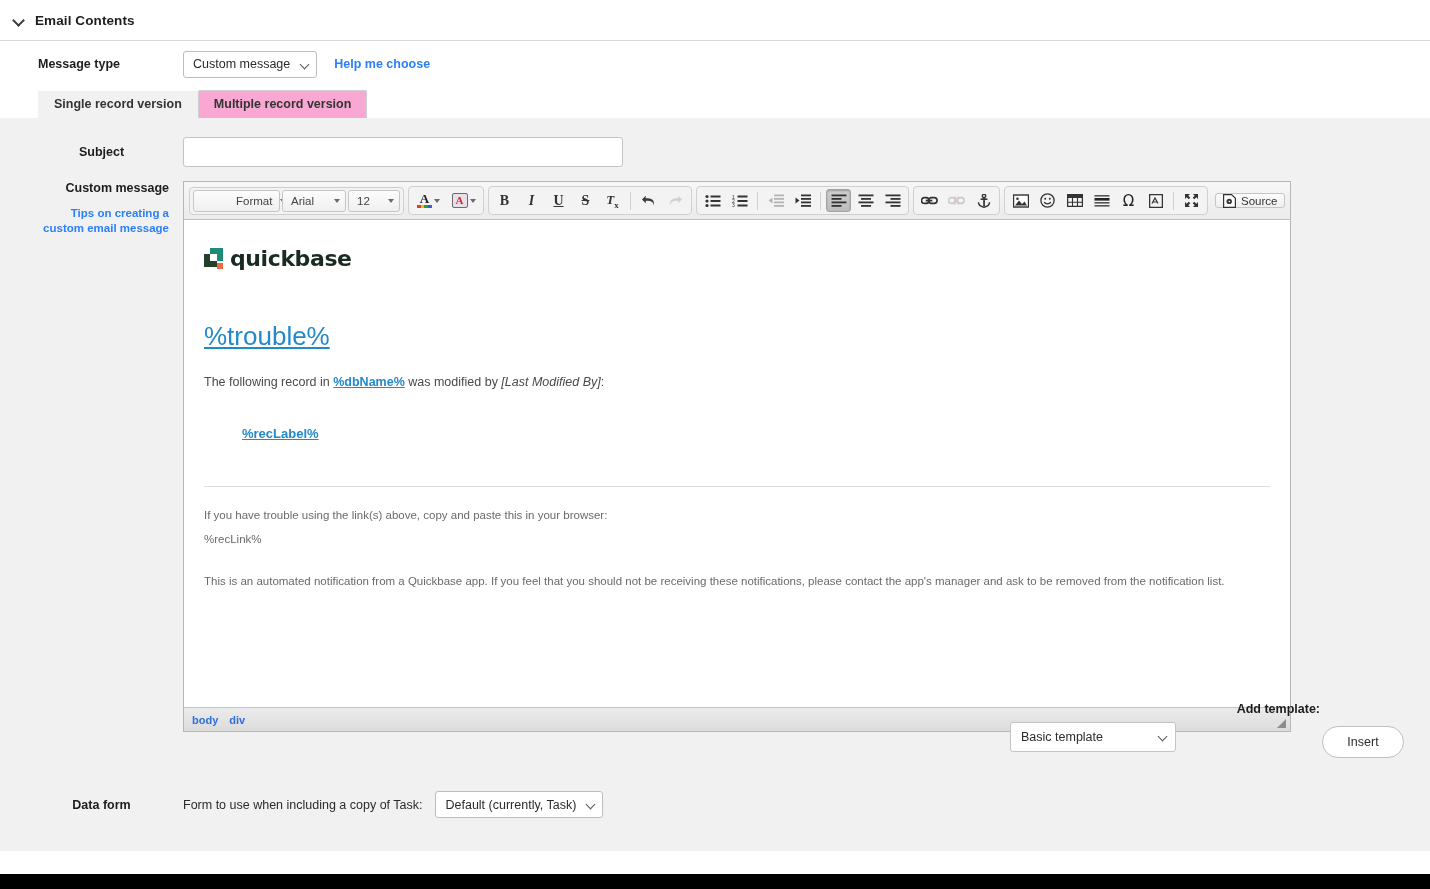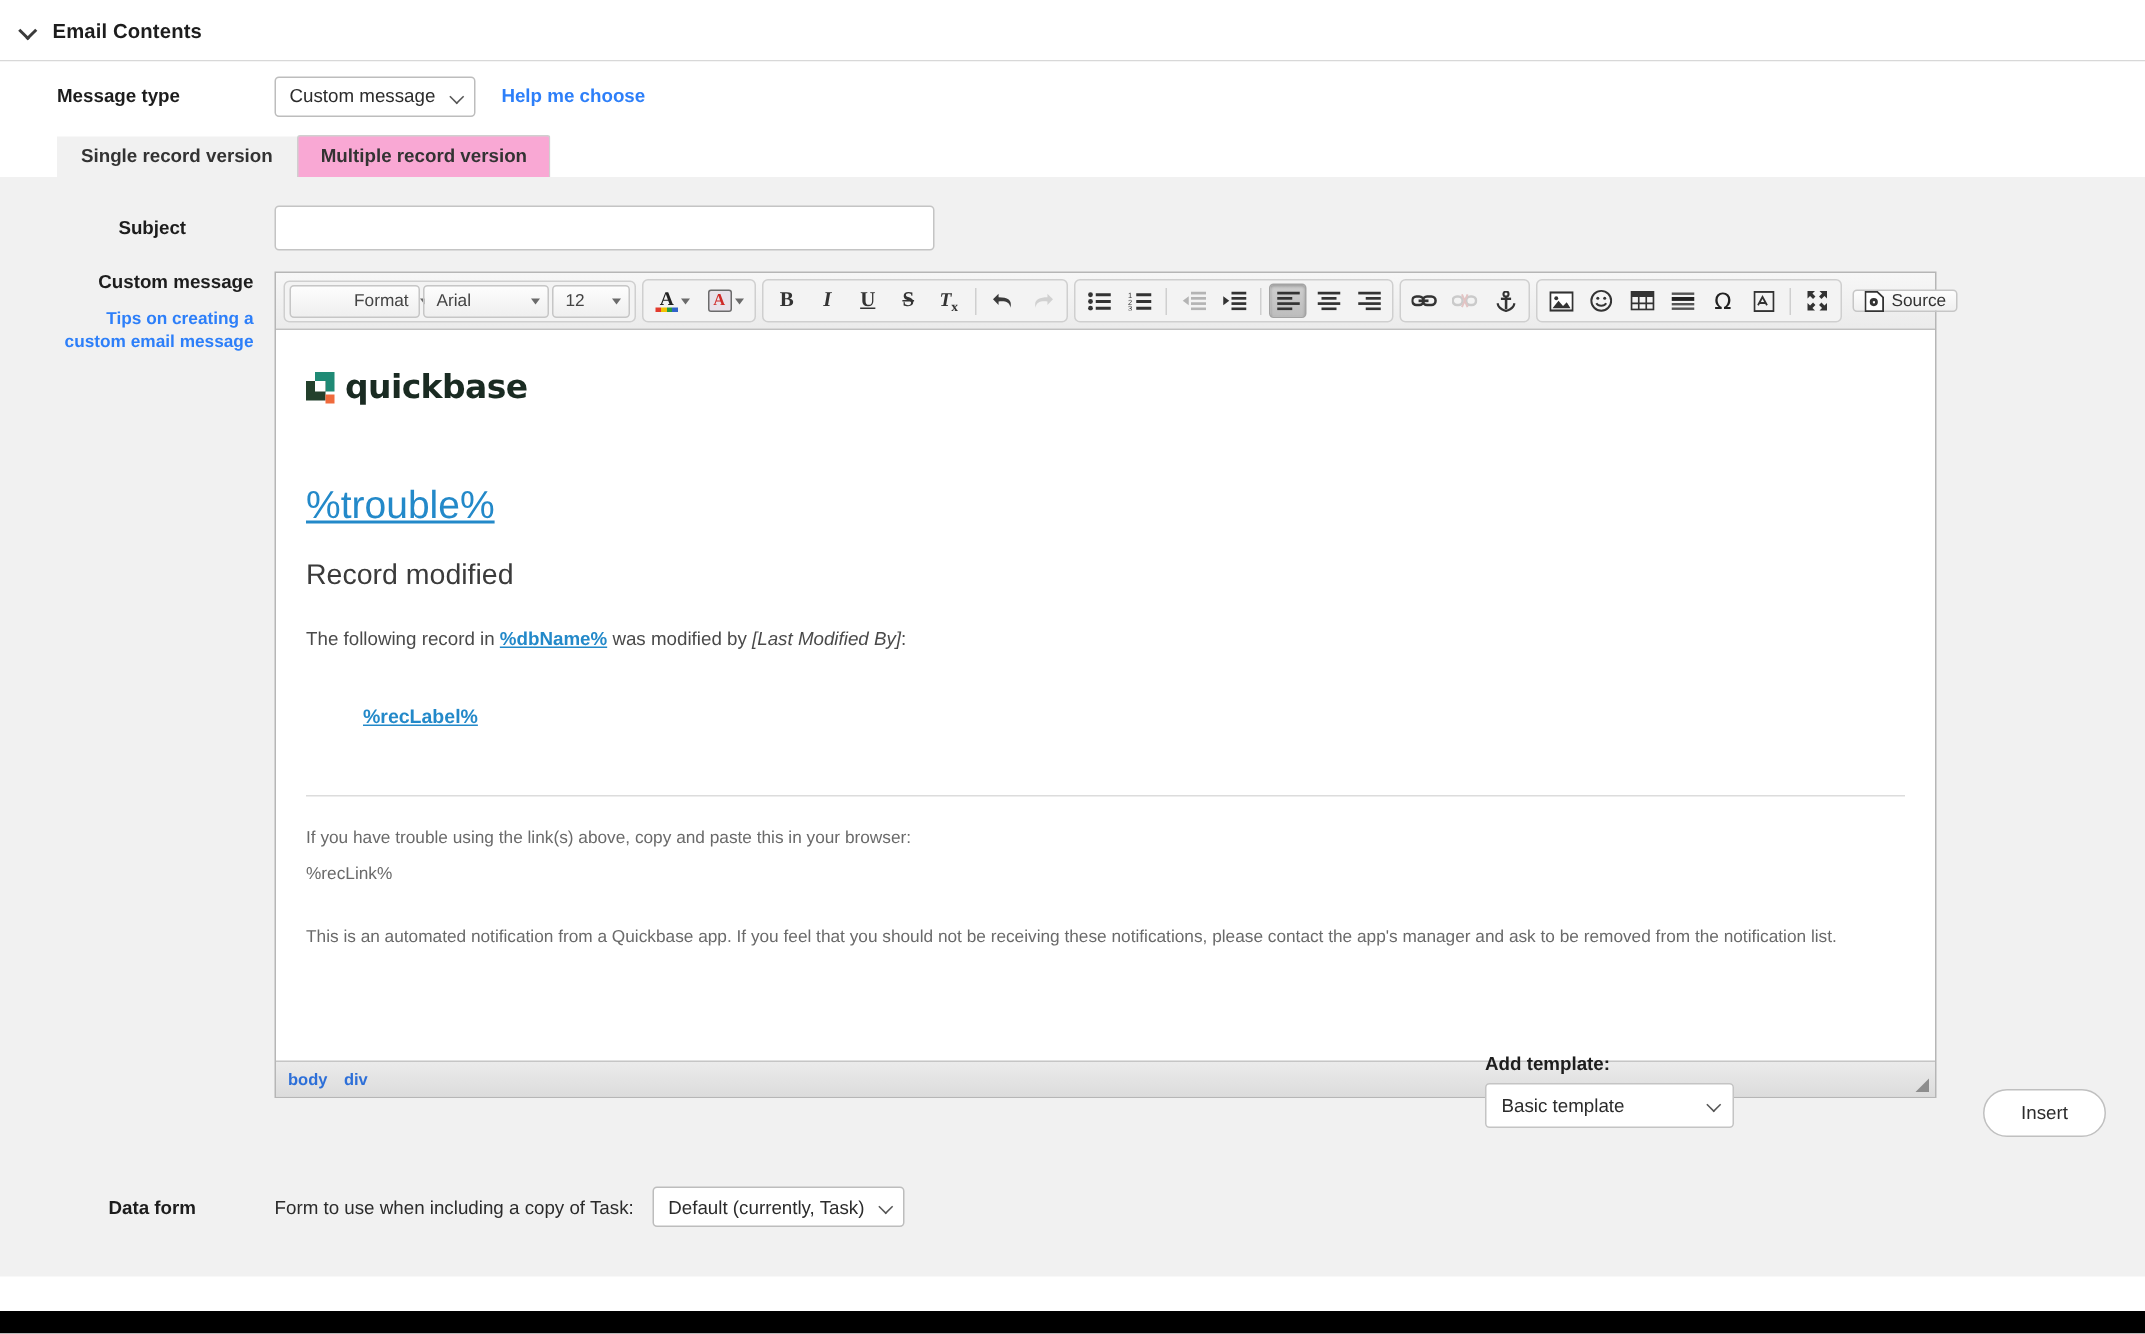--- a/index.html
+++ b/index.html
@@ -157,21 +157,21 @@
     white-space:nowrap;
   }
   .tb-combo .tri{
     margin-left:8px;
     width:0;height:0;
     border-left:3.5px solid transparent;
     border-right:3.5px solid transparent;
     border-top:4px solid #6b6b6b;
   }
   .c-format{ width:87px;padding-left:42px; }
-  .c-font{ width:84px; }
+  .c-font{ width:64px; }
   .c-size{ width:52px; }
 
   .tb-btn{
     width:25px; height:23px;
     display:flex; align-items:center; justify-content:center;
     border:1px solid transparent;
     border-radius:3px;
     font-size:13px; color:#333;
     cursor:pointer;
     background:transparent;
@@ -269,22 +269,23 @@
     margin:24px 0 0 38px;
     font-size:13px; font-weight:bold; color:#2389c9; text-decoration:underline; cursor:pointer;
     display:inline-block;
   }
   .em-hr{ border:0; border-top:1px solid #dcdcdc; margin:45px 0 20px 0; }
   .em-small{ font-size:11.5px; color:#6a6a6a; line-height:1.5; margin:0 0 6px 0;}
   .em-para{ font-size:11.5px; color:#6a6a6a; line-height:1.62; margin:24px 0 0 0; max-width:1025px;}
 
   
   .addtpl{
-    position:absolute; right:130px; top:584px;
+    position:absolute; right:110px; top:584px;
     width:310px;
+    text-align:right;
   }
   .addtpl-lbl{ font-weight:bold; font-size:12.5px; color:#1d1d1d; margin-bottom:6px; display:block; }
   .addtpl-select{
     width:166px; height:30px;
     border:1px solid #c4c4c4; border-radius:3px; background:#ffffff;
     display:flex; align-items:center; padding:0 24px 0 10px;
     font-size:12.5px; color:#2b2b2b; position:relative; cursor:pointer;
   }
   .addtpl-select .caret{
     position:absolute; right:9px; top:10px;
@@ -576,21 +577,20 @@
             <span class="sq-white"></span>
               <span class="sq-or"></span>
           </span>
           <span class="logo-text">quickbase</span>
         </div>
 
         <div>
           <span class="em-appname">%trouble%</span>
         </div>
 
-        <div class="em-h2">Record modified</div>
 
         <p class="em-p">
           <span>The following record in </span><span class="em-link">%dbName%</span><span> was modified by </span><span class="em-ital">[Last Modified By]</span><span>:</span>
         </p>
 
         <div>
           <span class="em-reclabel">%recLabel%</span>
         </div>
 
         <hr class="em-hr">

